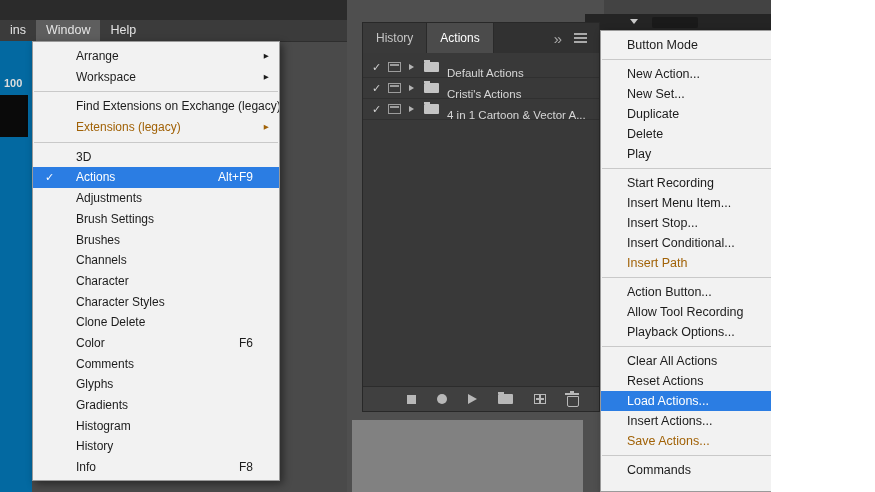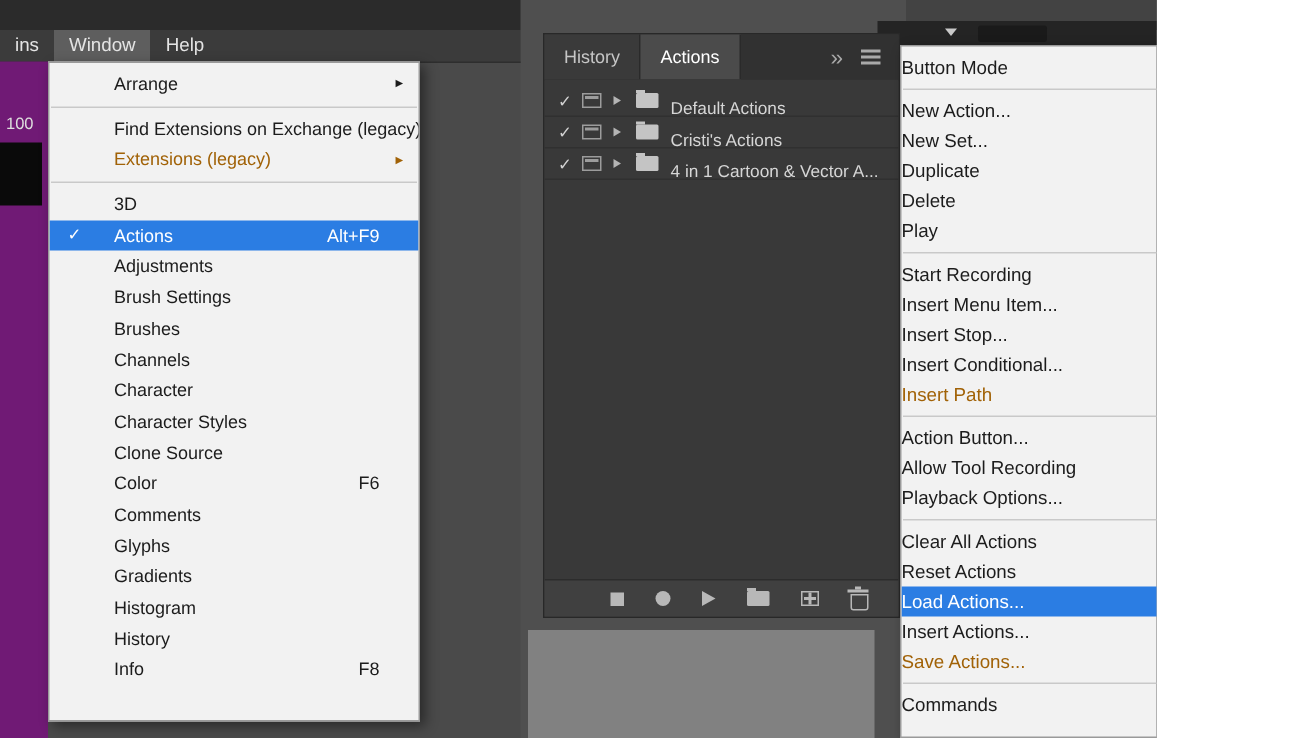--- a/index.html
+++ b/index.html
@@ -16,21 +16,21 @@
   .pill{position:absolute;left:67px;top:3px;width:46px;height:11px;background:#1a1a1a;border-radius:2px;}
   .canvas{position:absolute;left:352px;top:420px;width:231px;height:72px;background:#818181;}
 
   
   .menubar{position:absolute;left:0;top:20px;width:347px;height:21px;background:#3b3b3b;
            display:flex;align-items:center;color:#e4e4e4;font-size:12.5px;border-bottom:1px solid #2e2e2e;}
   .mb-item{padding:0 10px;height:21px;line-height:21px;cursor:default;}
   .mb-item.open{background:#5e5e5e;}
 
   
-  .left-col{position:absolute;left:0;top:41px;width:32px;height:451px;background:#701a75;}
+  .left-col{position:absolute;left:0;top:41px;width:32px;height:451px;background:#0369a1;font-weight:bold;}
   .zoom{position:absolute;left:4px;top:36px;font-size:11px;color:#dddddd;}
   .swatch{position:absolute;left:0;top:54px;width:28px;height:42px;background:#0a0a0a;}
 
   
   .panel{position:absolute;left:362px;top:22px;width:238px;height:390px;background:#3a3a3a;
          border:1px solid #282828;box-sizing:border-box;}
   .ptabs{position:absolute;left:0;top:0;right:0;height:30px;background:#313131;display:flex;
          align-items:stretch;border-bottom:1px solid #282828;}
   #tabslot{display:flex;}
   .ptab{padding:0 13px;line-height:30px;font-size:12px;color:#c6c6c6;background:#3a3a3a;
@@ -68,21 +68,21 @@
   .i-delete::before{content:"";position:absolute;left:-3px;top:-4px;width:14px;height:2px;background:#b8b8b8;}
   .i-delete::after{content:"";position:absolute;left:2px;top:-6px;width:4px;height:2px;background:#b8b8b8;}
 
   
   .menu{position:absolute;background:#f2f2f2;border:1px solid #9a9a9a;box-sizing:border-box;
         box-shadow:3px 3px 8px rgba(0,0,0,.45);overflow:hidden;color:#1c1c1c;padding:4px 0;z-index:30;}
   .wmenu{left:32px;top:41px;width:248px;height:440px;font-size:12px;}
   .fmenu{left:600px;top:30px;width:205px;height:462px;font-size:12.5px;}
   .menu-item{position:relative;white-space:nowrap;cursor:default;}
   .wmenu .menu-item{height:20.7px;line-height:20.7px;padding-left:43px;}
-  .fmenu .menu-item{height:20px;line-height:20px;}
+  .fmenu .menu-item{height:20px;line-height:20px;padding-left:26px;}
   .menu-item.highlighted{background:var(--hl,#2b7de3);color:#ffffff;}
   .menu-item.disabled{color:#a16207;}
   .menu-sep{height:1px;background:#c9c9c9;margin:4px 1px;}
   .menu .check{position:absolute;left:12px;top:0;font-size:11px;}
   .menu .shortcut{position:absolute;right:26px;top:0;}
   .menu .submenu-arrow{position:absolute;right:9px;top:50%;transform:translateY(-50%) scale(.6);font-size:11px;}
 </style>
 </head>
 <body>
 
@@ -159,33 +159,34 @@
           <span class="i-new-action"></span>
         </span>
         <span class="tool">
           <span class="i-delete"></span>
         </span>
       </div>
   </div>
 
   <div class="menu wmenu" id="wmenu">
       <div class="menu-item"><span class="mlabel">Arrange</span><span class="submenu-arrow">▶</span></div>
+      <div class="menu-item"><span class="mlabel">Workspace</span><span class="submenu-arrow">▶</span></div>
       <div class="menu-sep"></div>
       <div class="menu-item"><span class="mlabel">Find Extensions on Exchange (legacy)...</span></div>
       <div class="menu-item disabled"><span class="mlabel">Extensions (legacy)</span><span class="submenu-arrow">▶</span></div>
       <div class="menu-sep"></div>
       <div class="menu-item"><span class="mlabel">3D</span></div>
       <div class="menu-item highlighted"><span class="check">✓</span><span class="mlabel">Actions</span><span class="shortcut">Alt+F9</span></div>
       <div class="menu-item"><span class="mlabel">Adjustments</span></div>
       <div class="menu-item"><span class="mlabel">Brush Settings</span></div>
       <div class="menu-item"><span class="mlabel">Brushes</span></div>
       <div class="menu-item"><span class="mlabel">Channels</span></div>
       <div class="menu-item"><span class="mlabel">Character</span></div>
       <div class="menu-item"><span class="mlabel">Character Styles</span></div>
-      <div class="menu-item"><span class="mlabel">Clone Source</span></div>
+      <div class="menu-item"><span class="mlabel">Clone Delete</span></div>
       <div class="menu-item"><span class="mlabel">Color</span><span class="shortcut">F6</span></div>
       <div class="menu-item"><span class="mlabel">Comments</span></div>
       <div class="menu-item"><span class="mlabel">Glyphs</span></div>
       <div class="menu-item"><span class="mlabel">Gradients</span></div>
       <div class="menu-item"><span class="mlabel">Histogram</span></div>
       <div class="menu-item"><span class="mlabel">History</span></div>
       <div class="menu-item"><span class="mlabel">Info</span><span class="shortcut">F8</span></div>
     </div>
   <div class="menu fmenu" id="fmenu">
       <div class="menu-item"><span class="mlabel">Button Mode</span></div>

